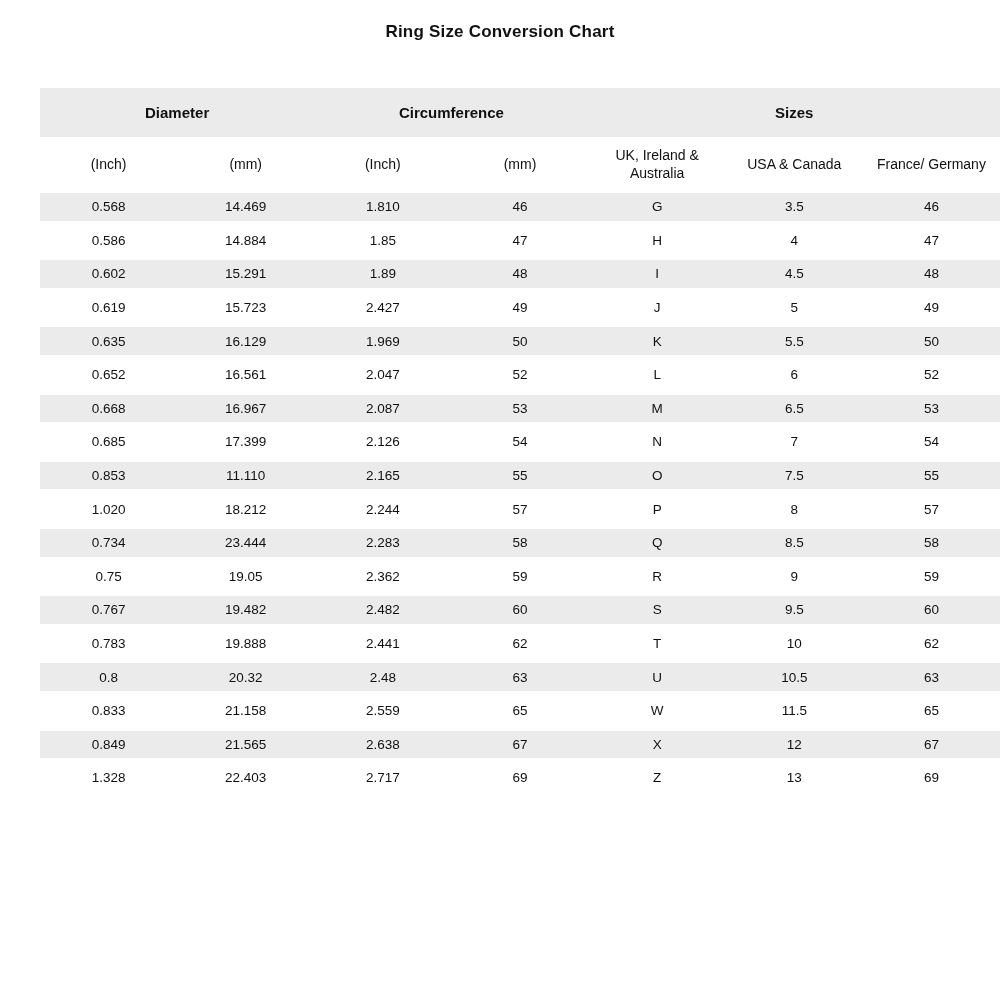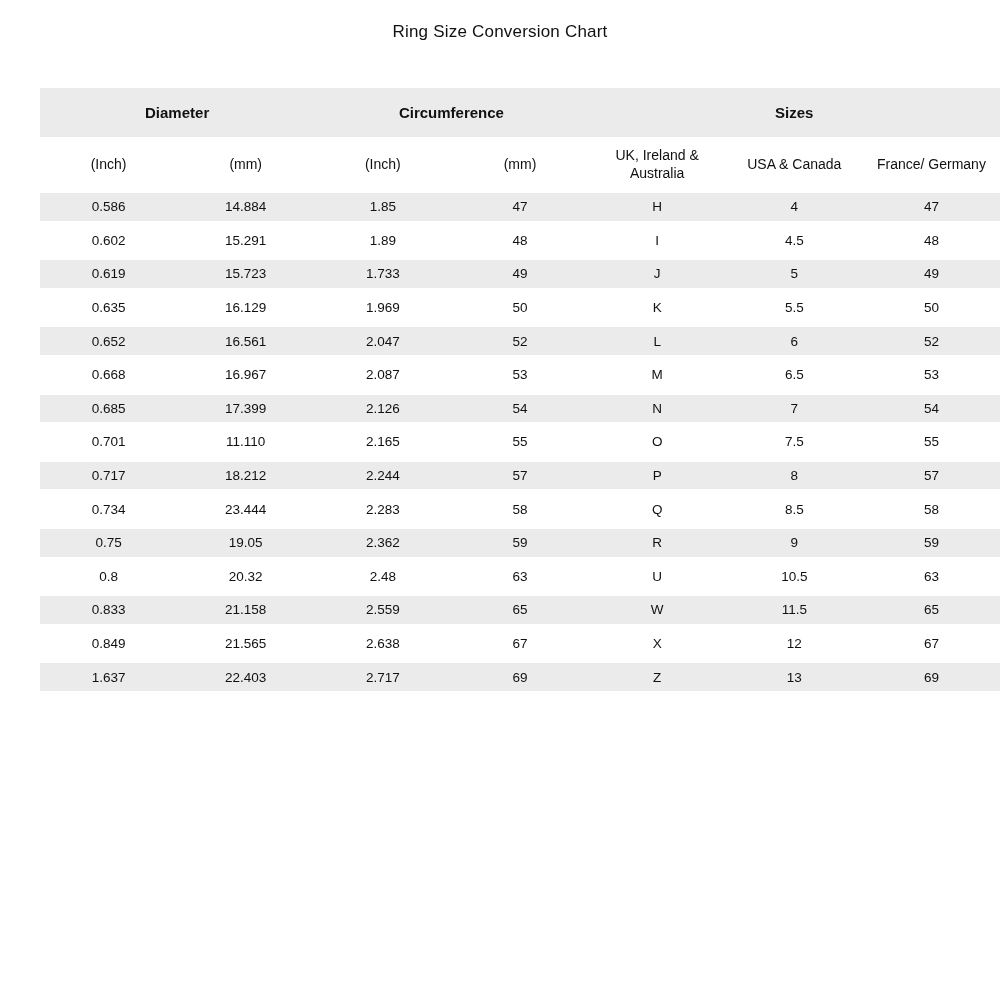--- a/index.html
+++ b/index.html
@@ -13,21 +13,21 @@
     height: 1000px;
     font-family: "Liberation Sans", sans-serif;
     color: #111111;
     overflow: hidden;
   }
   .page-title {
     margin: 21px 0 0 0;
     text-align: center;
     font-size: 17px;
     line-height: 21px;
-    font-weight: normal;
+    font-weight: bold;
     letter-spacing: 0.2px;
   }
   table.ring-table {
     width: 100%;
     margin-top: 46px;
     border-collapse: separate;
     border-spacing: 0;
     table-layout: fixed;
     padding-left: 40px;
   }
@@ -93,41 +93,50 @@
         <th>(mm)</th>
         <th>(Inch)</th>
         <th>(mm)</th>
         <th>UK, Ireland &amp; Australia</th>
         <th>USA &amp; Canada</th>
         <th>France/ Germany</th>
       </tr>
     </thead>
     <tbody>
         <tr>
+          <td>0.568</td>
+          <td>14.469</td>
+          <td>1.810</td>
+          <td>46</td>
+          <td>G</td>
+          <td>3.5</td>
+          <td>46</td>
+        </tr>
+        <tr>
           <td>0.586</td>
           <td>14.884</td>
           <td>1.85</td>
           <td>47</td>
           <td>H</td>
           <td>4</td>
           <td>47</td>
         </tr>
         <tr>
           <td>0.602</td>
           <td>15.291</td>
           <td>1.89</td>
           <td>48</td>
           <td>I</td>
           <td>4.5</td>
           <td>48</td>
         </tr>
         <tr>
           <td>0.619</td>
           <td>15.723</td>
-          <td>1.733</td>
+          <td>2.427</td>
           <td>49</td>
           <td>J</td>
           <td>5</td>
           <td>49</td>
         </tr>
         <tr>
           <td>0.635</td>
           <td>16.129</td>
           <td>1.969</td>
           <td>50</td>
@@ -156,30 +165,30 @@
         <tr>
           <td>0.685</td>
           <td>17.399</td>
           <td>2.126</td>
           <td>54</td>
           <td>N</td>
           <td>7</td>
           <td>54</td>
         </tr>
         <tr>
-          <td>0.701</td>
+          <td>0.853</td>
           <td>11.110</td>
           <td>2.165</td>
           <td>55</td>
           <td>O</td>
           <td>7.5</td>
           <td>55</td>
         </tr>
         <tr>
-          <td>0.717</td>
+          <td>1.020</td>
           <td>18.212</td>
           <td>2.244</td>
           <td>57</td>
           <td>P</td>
           <td>8</td>
           <td>57</td>
         </tr>
         <tr>
           <td>0.734</td>
           <td>23.444</td>
@@ -192,20 +201,38 @@
         <tr>
           <td>0.75</td>
           <td>19.05</td>
           <td>2.362</td>
           <td>59</td>
           <td>R</td>
           <td>9</td>
           <td>59</td>
         </tr>
         <tr>
+          <td>0.767</td>
+          <td>19.482</td>
+          <td>2.482</td>
+          <td>60</td>
+          <td>S</td>
+          <td>9.5</td>
+          <td>60</td>
+        </tr>
+        <tr>
+          <td>0.783</td>
+          <td>19.888</td>
+          <td>2.441</td>
+          <td>62</td>
+          <td>T</td>
+          <td>10</td>
+          <td>62</td>
+        </tr>
+        <tr>
           <td>0.8</td>
           <td>20.32</td>
           <td>2.48</td>
           <td>63</td>
           <td>U</td>
           <td>10.5</td>
           <td>63</td>
         </tr>
         <tr>
           <td>0.833</td>
@@ -219,21 +246,21 @@
         <tr>
           <td>0.849</td>
           <td>21.565</td>
           <td>2.638</td>
           <td>67</td>
           <td>X</td>
           <td>12</td>
           <td>67</td>
         </tr>
         <tr>
-          <td>1.637</td>
+          <td>1.328</td>
           <td>22.403</td>
           <td>2.717</td>
           <td>69</td>
           <td>Z</td>
           <td>13</td>
           <td>69</td>
         </tr>
       </tbody>
   </table>
 

